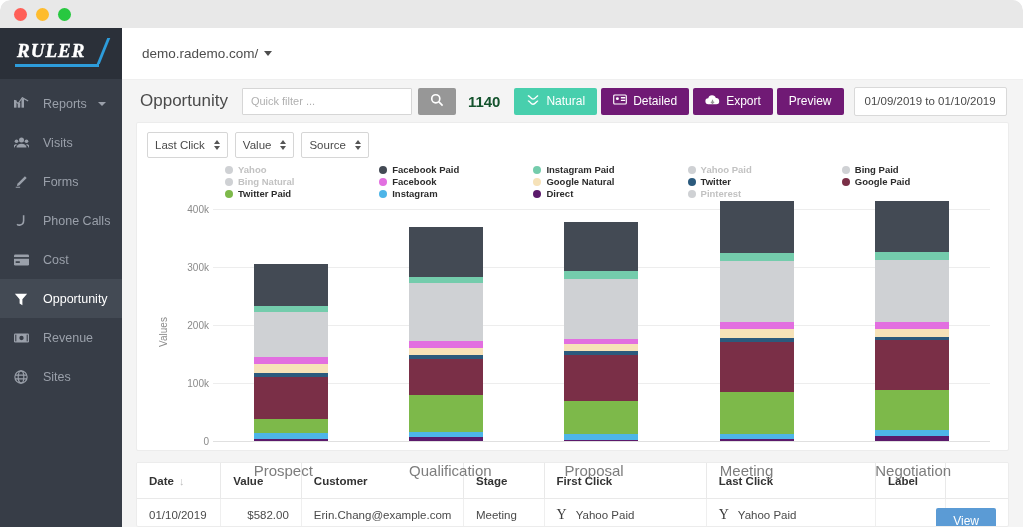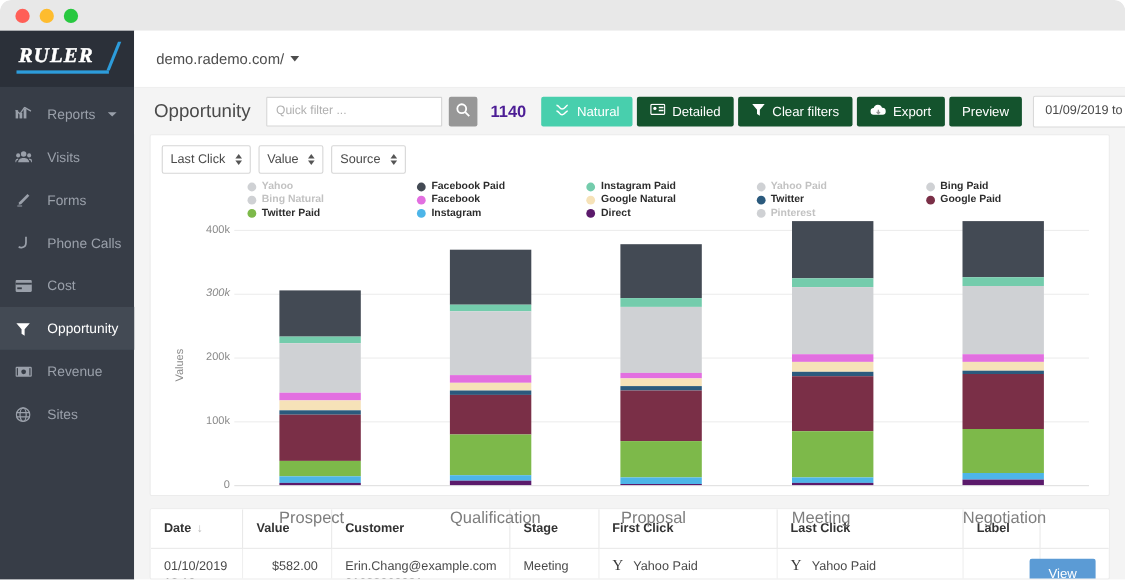--- a/index.html
+++ b/index.html
@@ -92,24 +92,24 @@
   .qfilter{
     width:152px;height:25px;border:1px solid #d6d6d6;background:#fff;
     font-size:11px;color:#9b9b9b;padding:0 8px;outline:none;
     font-family:"Liberation Sans", sans-serif;border-radius:1px;
   }
   .qfilter::placeholder{color:#b0b0b0;}
   .search-btn{
     width:38px;height:27px;background:#979797;border:none;margin-left:6px;
     display:flex;align-items:center;justify-content:center;cursor:pointer;border-radius:2px;
   }
-  .count{font-size:15px;font-weight:bold;color:#4c1d95;margin:0 14px 0 12px;}
+  .count{font-size:15px;font-weight:bold;color:#14532d;margin:0 14px 0 12px;}
   .tbtn{
     height:27px;border:none;border-radius:2px;display:flex;align-items:center;
-    gap:6px;padding:0 12px;font-size:12px;color:#ffffff;background:#14532d;
+    gap:6px;padding:0 12px;font-size:12px;color:#ffffff;background:#701a75;
     cursor:pointer;margin-right:4px;white-space:nowrap;
     font-family:"Liberation Sans", sans-serif;
   }
   .tbtn.green{background:#48cfad;}
   .daterange{
     height:27px;border:1px solid #d9d9d9;background:#fff;border-radius:2px;
     display:flex;align-items:center;gap:8px;padding:0 10px;font-size:11.5px;
     color:#4a4a4a;cursor:pointer;margin-left:6px;white-space:nowrap;
   }
 
@@ -342,28 +342,20 @@
           <span>
             <svg width="14" height="11" viewBox="0 0 16 12" fill="none" stroke="#fff" stroke-width="1.3">
                 <rect x="0.8" y="0.8" width="14.4" height="10.4" rx="1.2"></rect>
                 <circle cx="5" cy="5" r="1.7" fill="#fff" stroke="none"></circle>
                 <path d="M9 4h5M9 7h5" stroke-width="1.5"></path>
               </svg>
           </span>
           <span>Detailed</span>
         </button>
 
-        <button class="tbtn">
-          <span>
-            <svg width="13" height="13" viewBox="0 0 16 16" fill="#fff">
-                <path d="M1 2h14l-5.4 6.4V15L6.4 13V8.4z"></path>
-              </svg>
-          </span>
-          <span>Clear filters</span>
-        </button>
 
         <button class="tbtn">
           <span>
             <svg width="15" height="12" viewBox="0 0 18 13" fill="#fff">
                 <path d="M4.2 11.6a3.6 3.6 0 01-.3-7.2A4.7 4.7 0 0113 4.1a3.1 3.1 0 01.6 7.5z"></path>
                 <path d="M9 6.2v4.2M7.1 8.6L9 10.6l1.9-2" stroke="#979797" stroke-width="1.4" fill="none"></path>
               </svg>
           </span>
           <span>Export</span>
         </button>
@@ -465,21 +457,21 @@
 
         <div class="plot" id="plot">
           <div class="ylabel">Values</div>
           <div id="yaxis">
               <div class="ytick" style="top: 240px;">0</div>
               <div class="grid zero" style="top: 240px;"></div>
               <div class="ytick" style="top: 182px;">100k</div>
               <div class="grid" style="top: 182px;"></div>
               <div class="ytick" style="top: 124px;">200k</div>
               <div class="grid" style="top: 124px;"></div>
-              <div class="ytick" style="top: 66px; font-style: italic;">300k</div>
+              <div class="ytick" style="top: 66px;">300k</div>
               <div class="grid" style="top: 66px;"></div>
               <div class="ytick" style="top: 8px;">400k</div>
               <div class="grid" style="top: 8px;"></div>
             </div>
           <div class="bars" id="bars" style="height: 240px;">
               <div class="barwrap">
                 <div class="seg" title="Facebook Paid" style="background: rgb(67, 74, 84); height: 42.34px;"></div>
                 <div class="seg" title="Instagram Paid" style="background: rgb(116, 204, 172); height: 5.8px;"></div>
                 <div class="seg" title="Bing Paid" style="background: rgb(207, 209, 212); height: 45.24px;"></div>
                 <div class="seg" title="Facebook" style="background: rgb(226, 111, 224); height: 6.96px;"></div>

